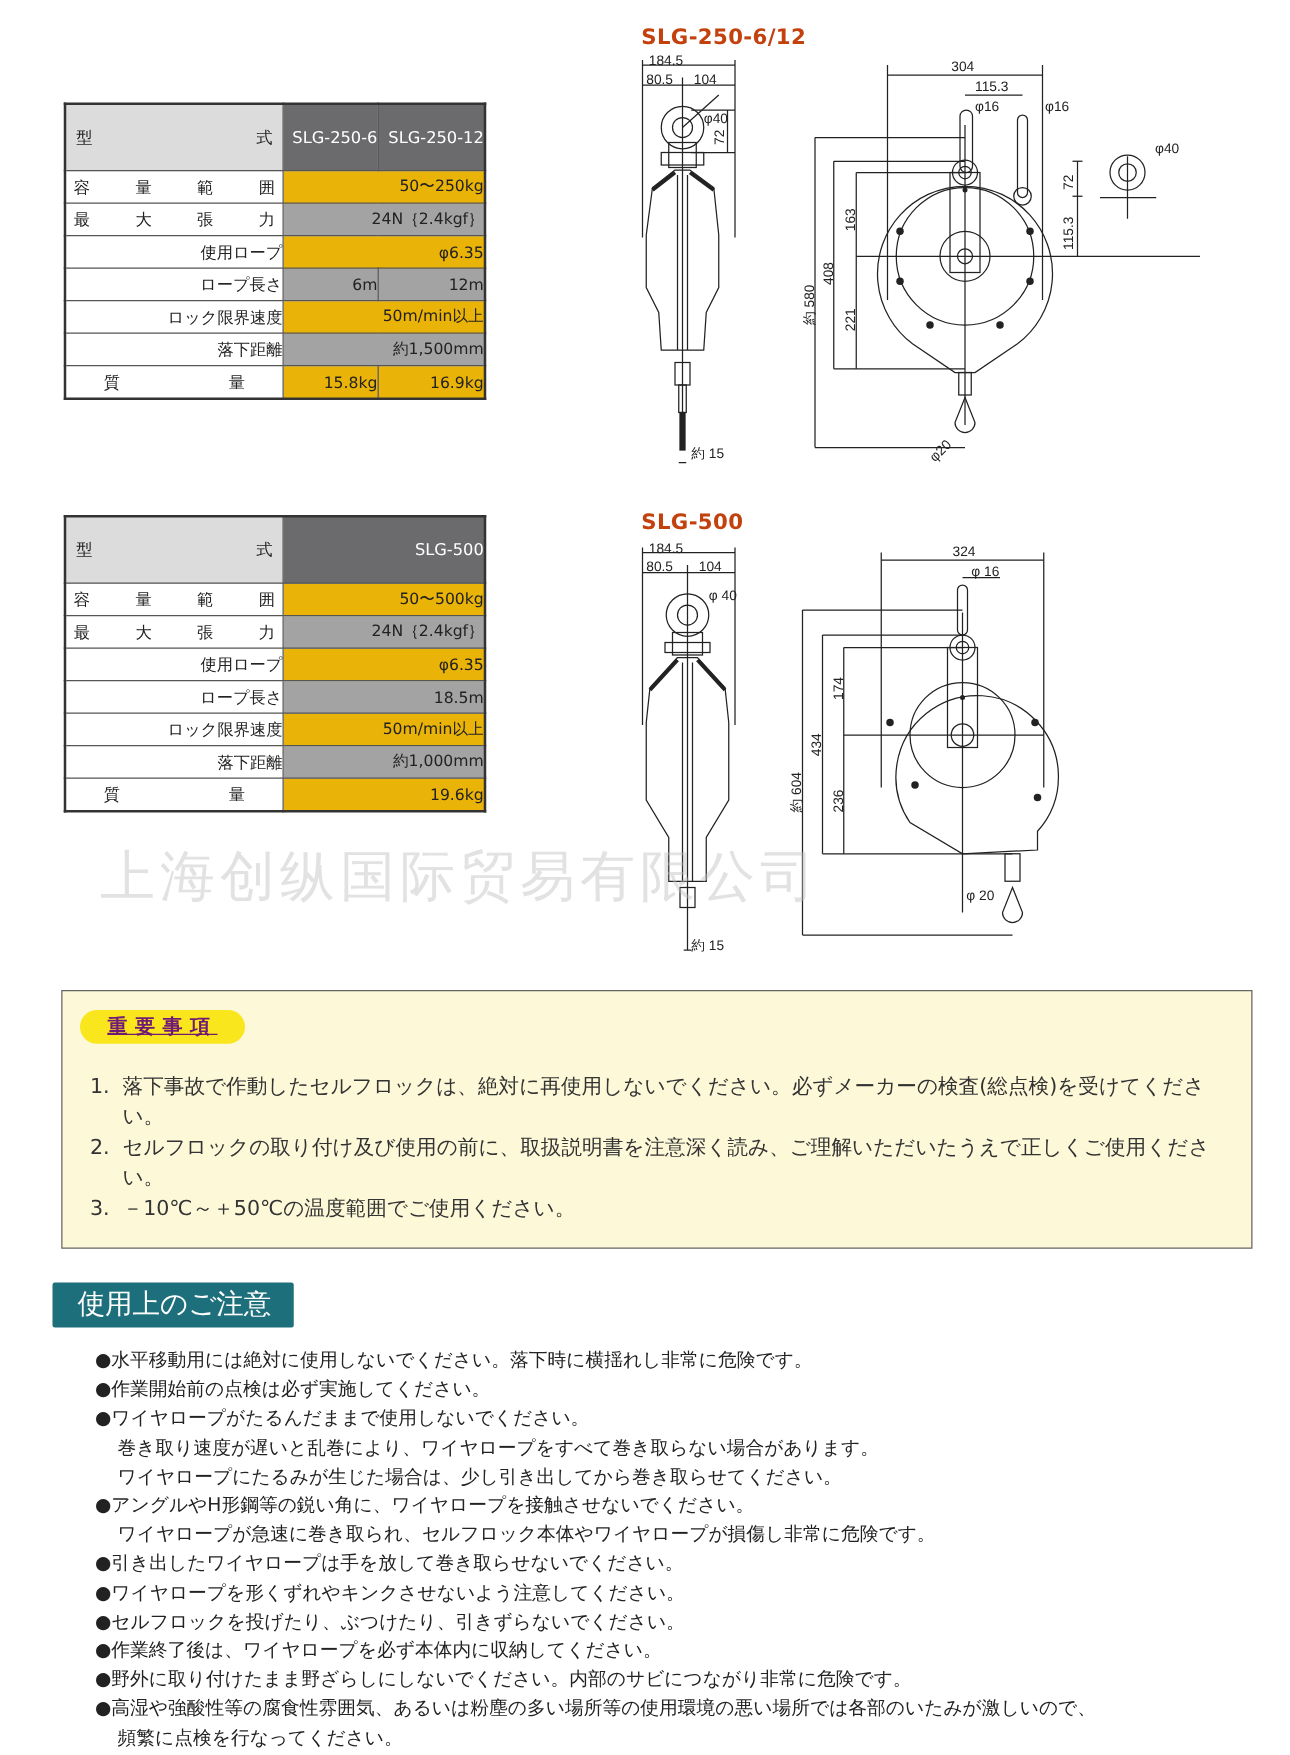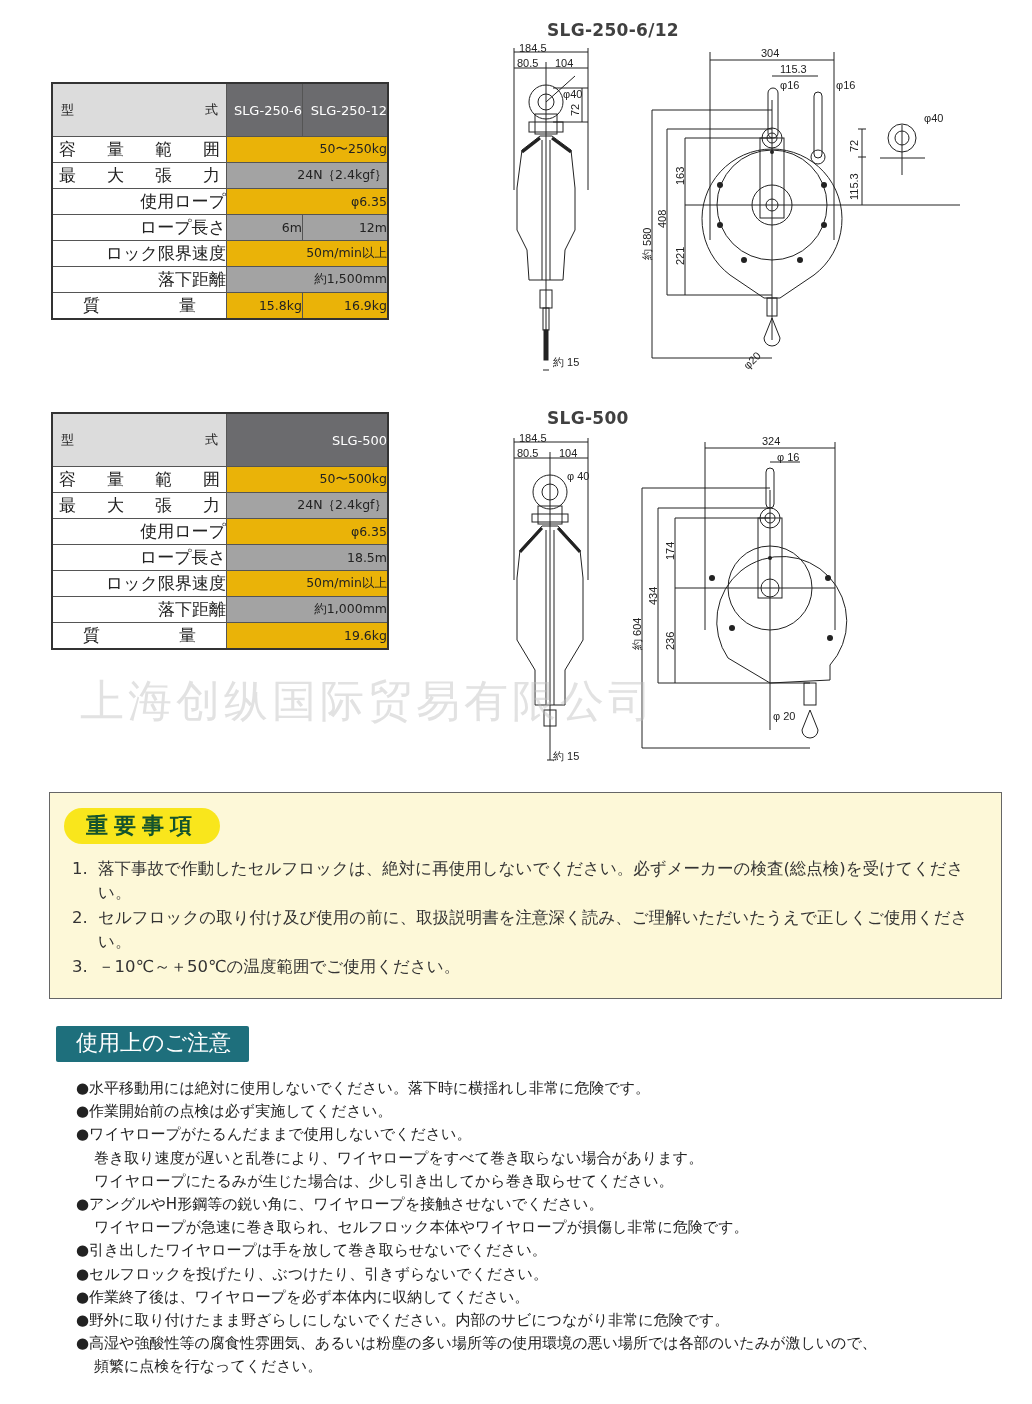--- a/index.html
+++ b/index.html
@@ -1,43 +1,43 @@
 <!DOCTYPE html>
 <html><head>
 <meta charset="utf-8">
 <style>
   html, body { margin:0; padding:0; background:#ffffff; }
   body { width:1032px; height:1404px; position:relative; overflow:hidden;
          font-family:"DejaVu Sans", "Liberation Sans", sans-serif; color:#222; }
   .spec { position:absolute; left:51px; border-collapse:collapse; border:2px solid #333;
           font-size:12.5px; }
   .spec td { border:1px solid #555; height:25px; padding:0; text-align:right; }
-  .spec td.lab { width:113px; font-size:17px; letter-spacing:0px; }
+  .spec td.lab { width:113px; font-size:13px; letter-spacing:0px; }
   .spec td.lab.sp { text-align:justify; text-align-last:justify; padding:0 6px; }
   .spec tr.head td { height:52px; background:#6b6b6e; color:#fff; font-size:13px; }
   .spec tr.head td.lab { background:#dcdcdc; color:#222; text-align:left; padding:0 8px; }
   .spec tr.head td.lab span.r { float:right; }
   .spec tr.tan td.val { background:#a3a3a3; }
   .spec td.val { background:#eab308; }
   #t1 { top:82px; width:338px; }
   #t2 { top:412px; width:338px; }
-  .dtitle { position:absolute; font-weight:bold; font-size:17px; color:#404040; letter-spacing:0.3px;margin-left:34px; }
+  .dtitle { position:absolute; font-weight:bold; font-size:17px; color:#c2410c; letter-spacing:0.3px; }
   svg.draw { position:absolute; }
   svg.draw text { font-family:"Liberation Sans", sans-serif; font-size:11px; fill:#222; }
   .watermark { position:absolute; left:80px; top:672px; font-size:44px; color:rgba(190,190,190,0.45);
                letter-spacing:4px; font-family:"DejaVu Sans", sans-serif; white-space:nowrap; pointer-events:none; }
   .important { position:absolute; left:49px; top:792px; width:953px; height:207px;
                background:#fdf8d8; border:1px solid #666; box-sizing:border-box; }
   .imp-title { position:absolute; left:14px; top:15px; background:#f9e61c; border-radius:18px;
-               padding:3px 22px; font-size:22px; font-weight:bold; letter-spacing:6px; color:#14532d; }
+               padding:3px 22px; font-size:16px; font-weight:bold; letter-spacing:6px; color:#701a75;text-decoration:underline; }
   .imp-list { position:absolute; left:22px; top:64px; font-size:16.5px; line-height:23.5px; color:#333; }
   .imp-list .item { display:flex; }
   .imp-list .num { width:26px; flex:none; }
   .imp-list .item + .item { margin-top:2px; }
-  .caution-title { position:absolute; left:56px; top:1026px; background:#1e6f7c; color:#fff;
+  .caution-title { position:absolute; left:42px; top:1026px; background:#1e6f7c; color:#fff;
                    font-size:22px; padding:2px 18px 4px 20px; border-radius:2px; }
   .caution-list { position:absolute; left:76px; top:1077px; font-size:15px; line-height:23.2px; color:#222; }
   .caution-list .ln { white-space:nowrap; }
   .caution-list .ln.cont { padding-left:18px; }
 </style>
 </head>
 <body>
 
 <table class="spec" id="t1">
   <tbody>
@@ -302,18 +302,19 @@
 <div class="caution-title">使用上のご注意</div>
 <div class="caution-list">
   <div class="ln">●水平移動用には絶対に使用しないでください。落下時に横揺れし非常に危険です。</div>
   <div class="ln">●作業開始前の点検は必ず実施してください。</div>
   <div class="ln">●ワイヤロープがたるんだままで使用しないでください。</div>
   <div class="ln cont">巻き取り速度が遅いと乱巻により、ワイヤロープをすべて巻き取らない場合があります。</div>
   <div class="ln cont">ワイヤロープにたるみが生じた場合は、少し引き出してから巻き取らせてください。</div>
   <div class="ln">●アングルやH形鋼等の鋭い角に、ワイヤロープを接触させないでください。</div>
   <div class="ln cont">ワイヤロープが急速に巻き取られ、セルフロック本体やワイヤロープが損傷し非常に危険です。</div>
   <div class="ln">●引き出したワイヤロープは手を放して巻き取らせないでください。</div>
+  <div class="ln">●ワイヤロープを形くずれやキンクさせないよう注意してください。</div>
   <div class="ln">●セルフロックを投げたり、ぶつけたり、引きずらないでください。</div>
   <div class="ln">●作業終了後は、ワイヤロープを必ず本体内に収納してください。</div>
   <div class="ln">●野外に取り付けたまま野ざらしにしないでください。内部のサビにつながり非常に危険です。</div>
   <div class="ln">●高湿や強酸性等の腐食性雰囲気、あるいは粉塵の多い場所等の使用環境の悪い場所では各部のいたみが激しいので、</div>
   <div class="ln cont">頻繁に点検を行なってください。</div>
 </div>
 
 </body></html>

